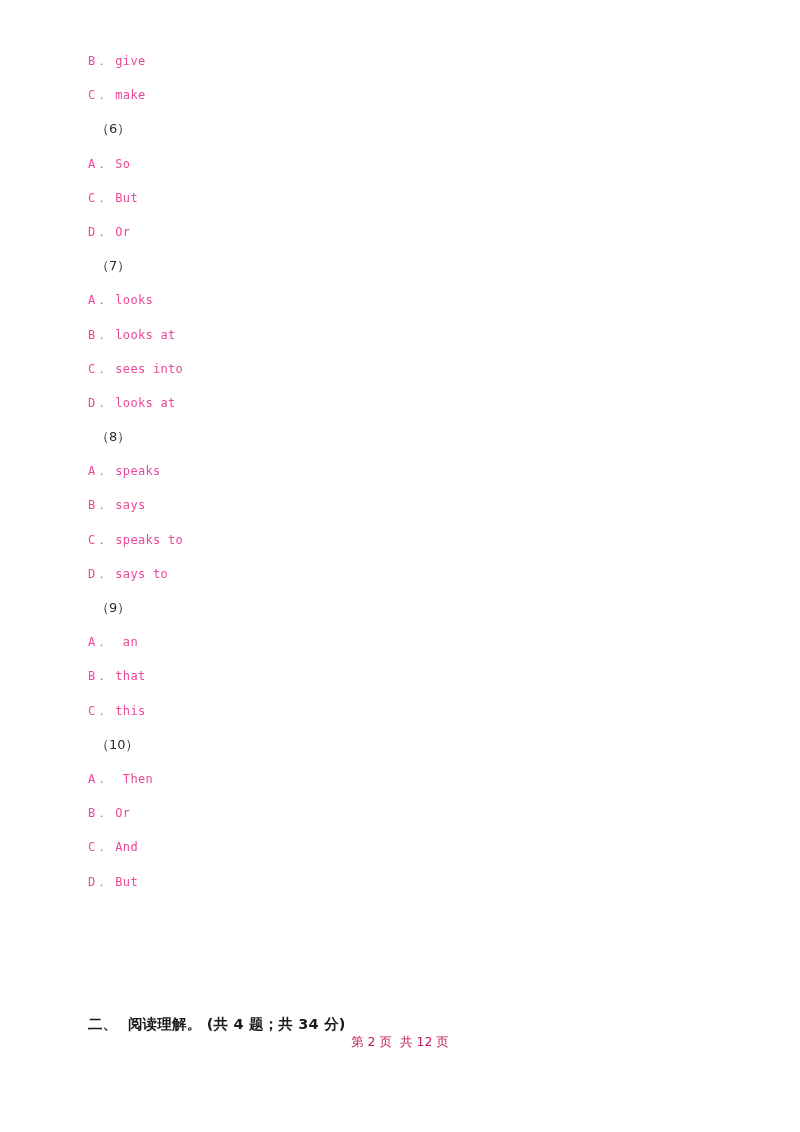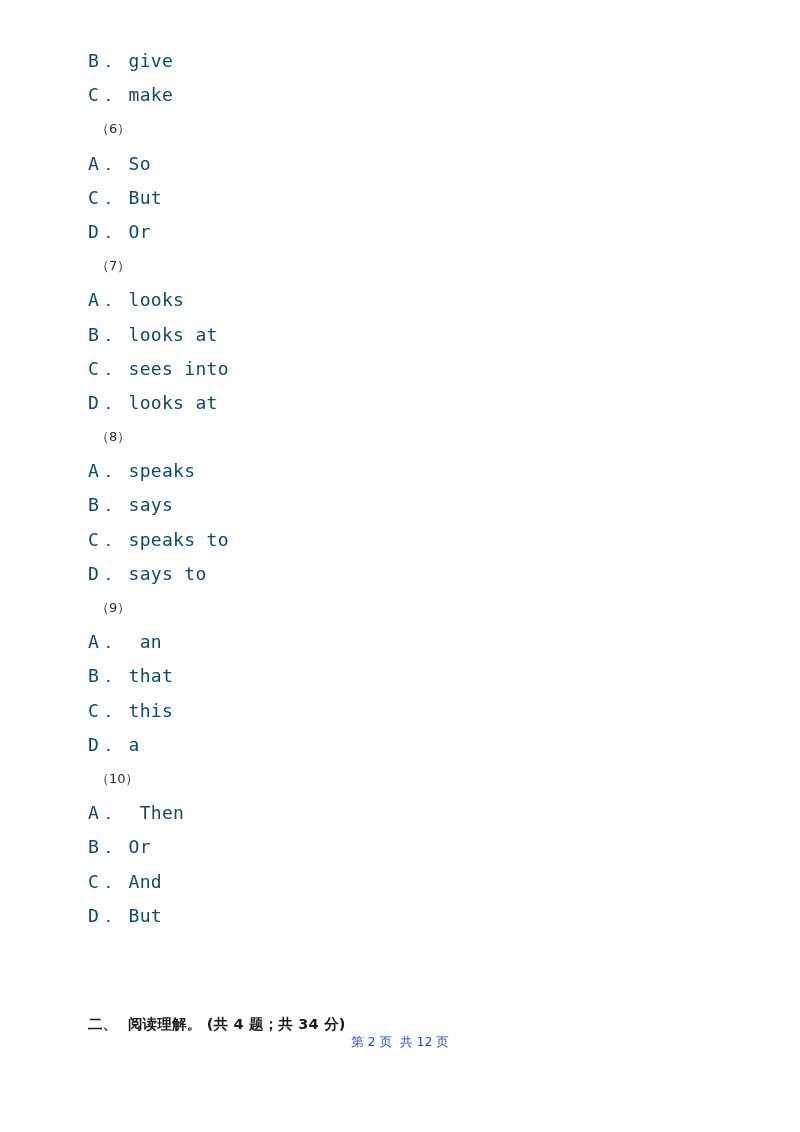--- a/index.html
+++ b/index.html
@@ -22,22 +22,22 @@
     background: #ffffff;
   }
   .content {
     position: absolute;
     left: 88px;
     top: 44px;
     width: 640px;
   }
   .line {
     font-family: "DejaVu Sans Mono", monospace;
-    font-size: 18px;
-    color: #0c4a6e;
+    font-size: 12px;
+    color: #ec4899;
     line-height: 34.2px;
     height: 34.2px;
     white-space: pre;
     letter-spacing: 0.3px;
   }
   .qnum {
     font-family: "DejaVu Sans", sans-serif;
     font-size: 13px;
     color: #2b2b2b;
     line-height: 34.2px;
@@ -58,21 +58,21 @@
     margin-top: 6px;
   }
   .footer {
     position: absolute;
     left: 0;
     top: 1034px;
     width: 800px;
     text-align: center;
     font-family: "DejaVu Sans", sans-serif;
     font-size: 12.5px;
-    color: #1d4ed8;
+    color: #be185d;
     white-space: pre;
   }
 </style>
 </head>
 <body>
 
 <div class="page">
 
   <div class="content">
 
@@ -93,21 +93,20 @@
     <div class="qnum">（8）</div>
     <div class="line">A． speaks</div>
     <div class="line">B． says</div>
     <div class="line">C． speaks to</div>
     <div class="line">D． says to</div>
 
     <div class="qnum">（9）</div>
     <div class="line">A．  an</div>
     <div class="line">B． that</div>
     <div class="line">C． this</div>
-    <div class="line">D． a</div>
 
     <div class="qnum">（10）</div>
     <div class="line">A．  Then</div>
     <div class="line">B． Or</div>
     <div class="line">C． And</div>
     <div class="line">D． But</div>
 
   </div>
 
   <div class="section-heading">二、  阅读理解。 (共 4 题；共 34 分)</div>

